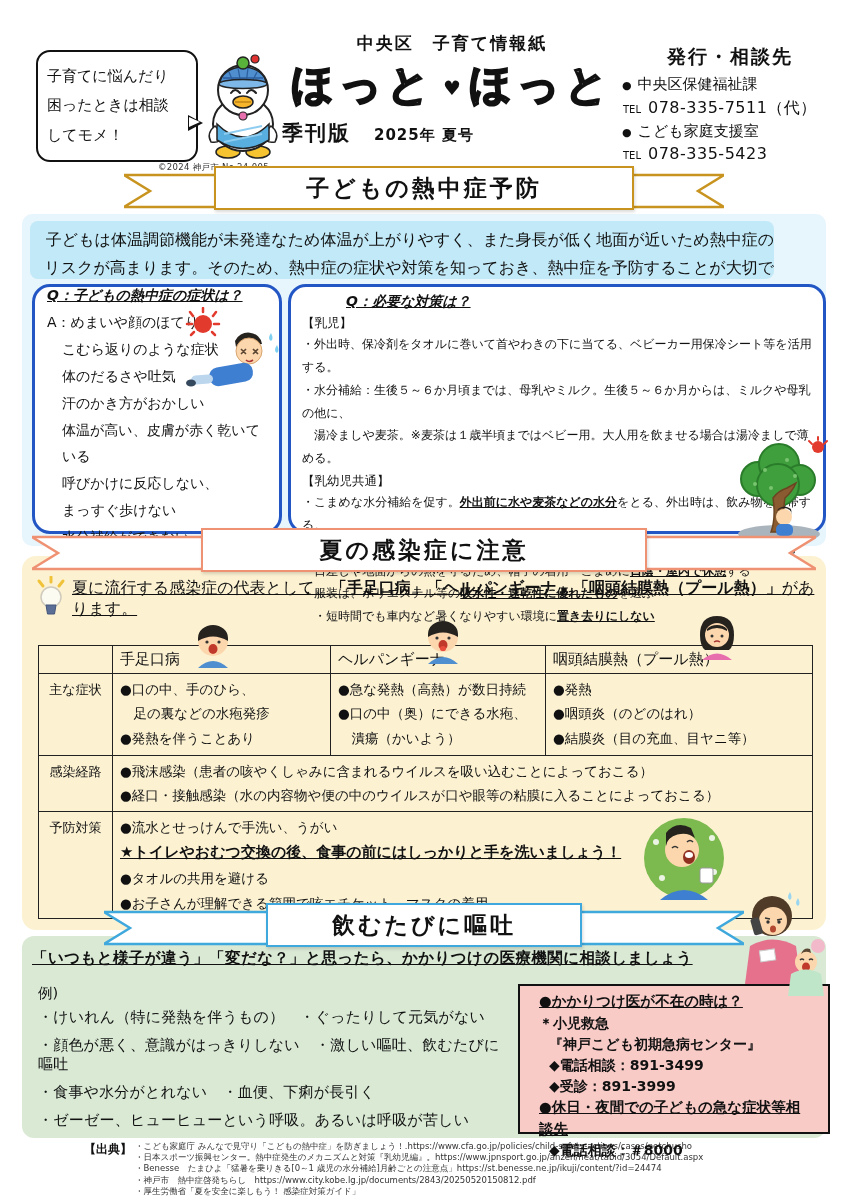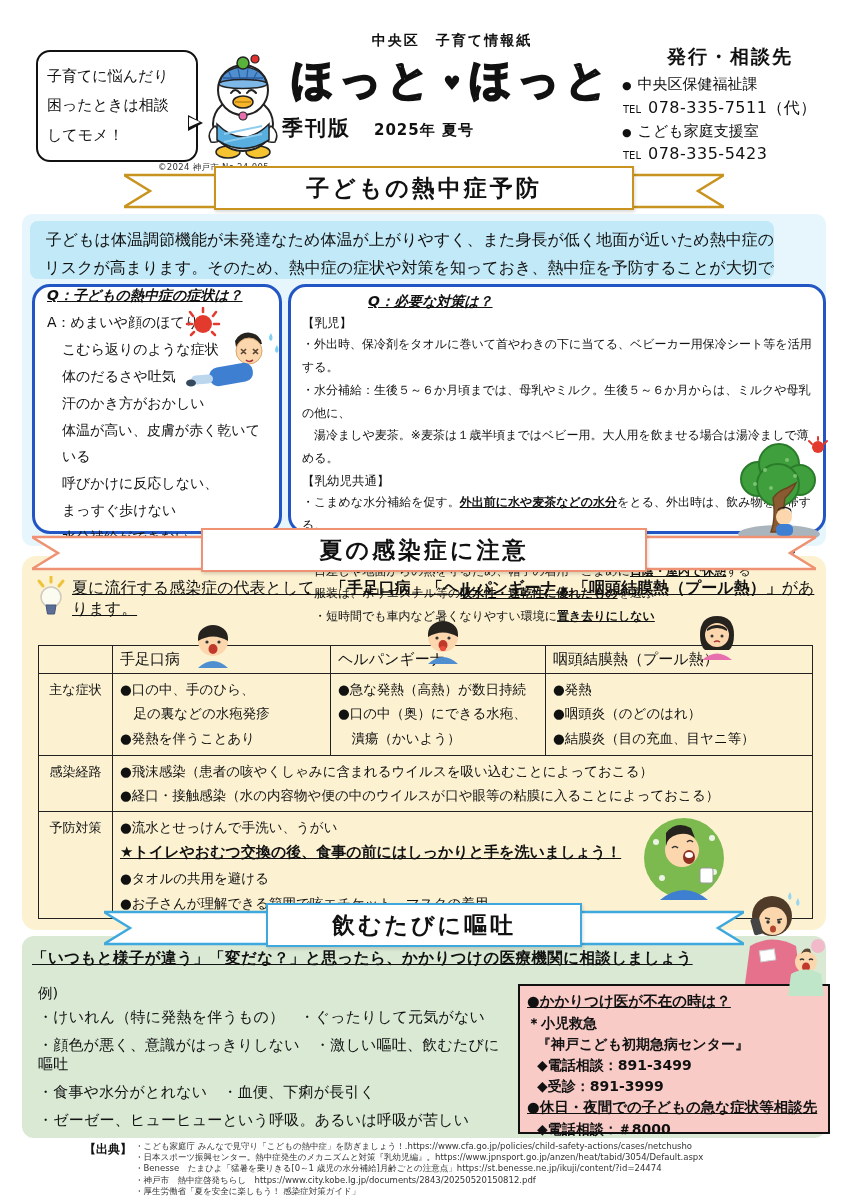--- a/index.html
+++ b/index.html
@@ -12,21 +12,21 @@
     border:2.5px solid #111; border-radius:14px; background:#fff; padding:10px 9px;
     font-size:15px; line-height:1.95; z-index:2; }
   .speech-bubble:after { content:""; position:absolute; right:-15px; top:58%;
     border:8px solid transparent; border-left:15px solid #111; }
   .speech-bubble:before { content:""; position:absolute; right:-9px; top:calc(58% + 2.5px);
     border:5.5px solid transparent; border-left:11px solid #fff; z-index:1; }
   .mascot { position:absolute; left:196px; top:50px; z-index:1; }
   .mascot-credit { position:absolute; left:158px; top:162px; font-size:8.5px; color:#333; letter-spacing:.3px; }
 
   .masthead { position:absolute; left:282px; top:32px; width:340px; text-align:center; }
-  .kicker { font-size:14px; font-weight:bold; letter-spacing:2px; }
+  .kicker { font-size:17px; font-weight:bold; letter-spacing:2px; }
   .title-row { display:flex; justify-content:center; align-items:center; gap:8px; margin-top:2px; }
   .title-word { font-size:42px; font-weight:bold; color:#fff; letter-spacing:5px;
     -webkit-text-stroke:2px #111; text-shadow:0 0 1px #111; }
   .title-heart { font-size:20px; color:#111; padding-top:6px; }
   .edition-row { display:flex; justify-content:flex-start; align-items:baseline; gap:23px; margin-top:6px; }
   .edition { font-size:21px; font-weight:bold; letter-spacing:2px; }
   .issue { font-size:15px; font-weight:bold; letter-spacing:1px; }
 
   .contact { position:absolute; left:622px; top:44px; width:216px; }
   .contact-heading { text-align:center; font-size:19px; font-weight:bold; letter-spacing:2px; margin-bottom:3px; }
@@ -51,21 +51,21 @@
   
   .sec1-bg { position:absolute; left:22px; top:214px; width:804px; height:332px;
     background:#e7f5fc; border-radius:10px; }
   .intro-box { position:absolute; left:30px; top:221px; width:744px; height:58px;
     background:#c2e9f7; border-radius:8px; text-align:right; font-size:16px;
     line-height:1.75; padding-top:5px; }
   .qbox { position:absolute; background:#fff; border:3px solid #2356c5; border-radius:18px; z-index:1; }
   .qbox-left { left:32px; top:284px; width:250px; height:250px; padding:0 12px; }
   .qbox-right { left:288px; top:284px; width:538px; height:250px; padding:6px 11px; }
   .q-head { font-style:italic; font-weight:bold; font-size:14px; text-decoration:underline; margin-bottom:4px; }
-  .qbox-right .q-head { margin-left:66px; margin-bottom:1px; }
+  .qbox-right .q-head { margin-left:44px; margin-bottom:1px; }
   .sym-line { font-size:14px; line-height:1.92; }
   .sym-item { padding-left:15px; }
   .meas-line { font-size:12px; line-height:1.9; letter-spacing:0; }
   .meas-head { font-size:12.5px; line-height:1.7; }
   .u { font-weight:bold; text-decoration:underline; }
   .illu-sunchild { position:absolute; left:150px; top:20px; }
   .illu-tree { position:absolute; left:731px; top:436px; z-index:4; }
 
   
   .sec2-bg { position:absolute; left:22px; top:556px; width:804px; height:374px;
@@ -89,21 +89,21 @@
 
   
   .sec3-bg { position:absolute; left:22px; top:936px; width:804px; height:202px;
     background:#d9e9d4; border-radius:12px; }
   .em-headline { position:absolute; left:32px; top:948px; font-size:15.5px; font-weight:bold;
     text-decoration:underline; letter-spacing:.4px; }
   .em-example-label { position:absolute; left:38px; top:984px; font-size:14.5px; }
   .em-list { position:absolute; left:38px; top:1008px; width:470px; font-size:15px; }
   .em-list div { margin-bottom:9px; letter-spacing:.2px; }
   .notice-box { position:absolute; left:518px; top:984px; width:312px; height:150px;
-    background:#f8cbc7; border:2px solid #111; padding:5px 7px; z-index:4; }
+    background:#f8cbc7; border:2px solid #111; padding:5px 19px; z-index:4; }
   .notice-h { font-size:14.5px; font-weight:bold; text-decoration:underline; line-height:1.5; }
   .notice-l { font-size:14px; font-weight:bold; line-height:1.5; }
   .notice-indent { padding-left:10px; }
   .illu-momcall { position:absolute; left:728px; top:888px; z-index:7; }
 
   
   .sources { position:absolute; left:84px; top:1141px; display:flex; gap:3px; }
   .sources-label { font-size:12px; font-weight:bold; white-space:nowrap; }
   .sources-lines { font-size:8.5px; color:#333; line-height:1.32; letter-spacing:0; }
 </style>

